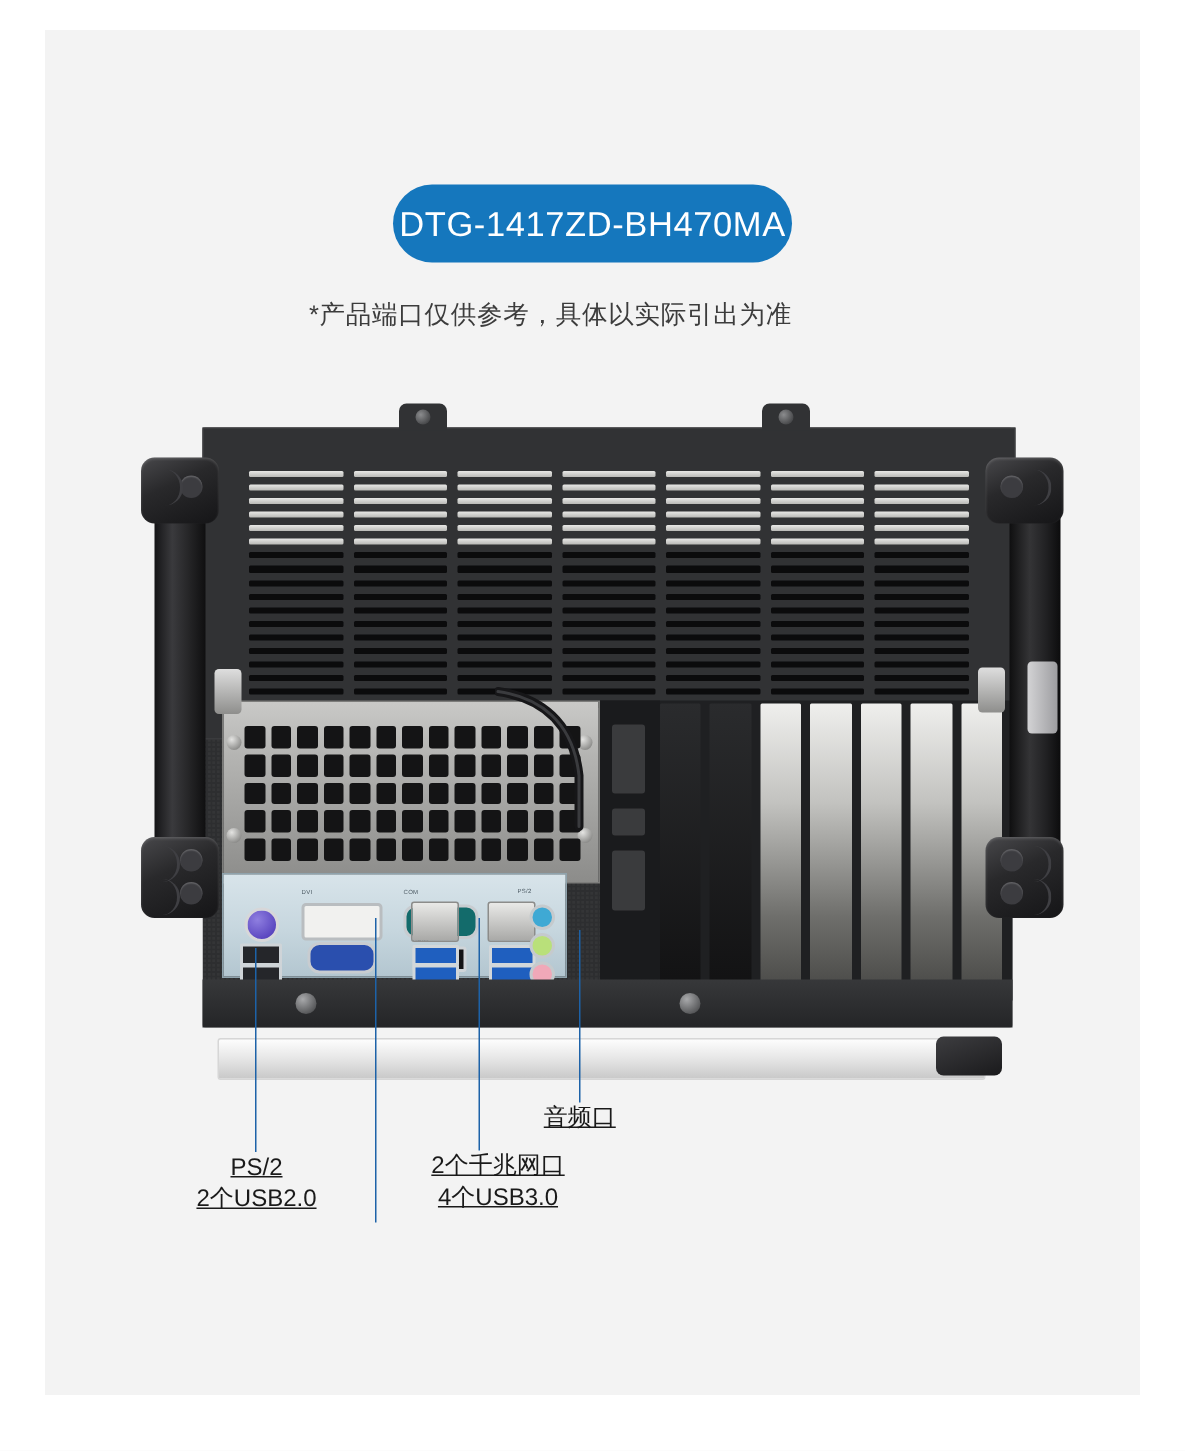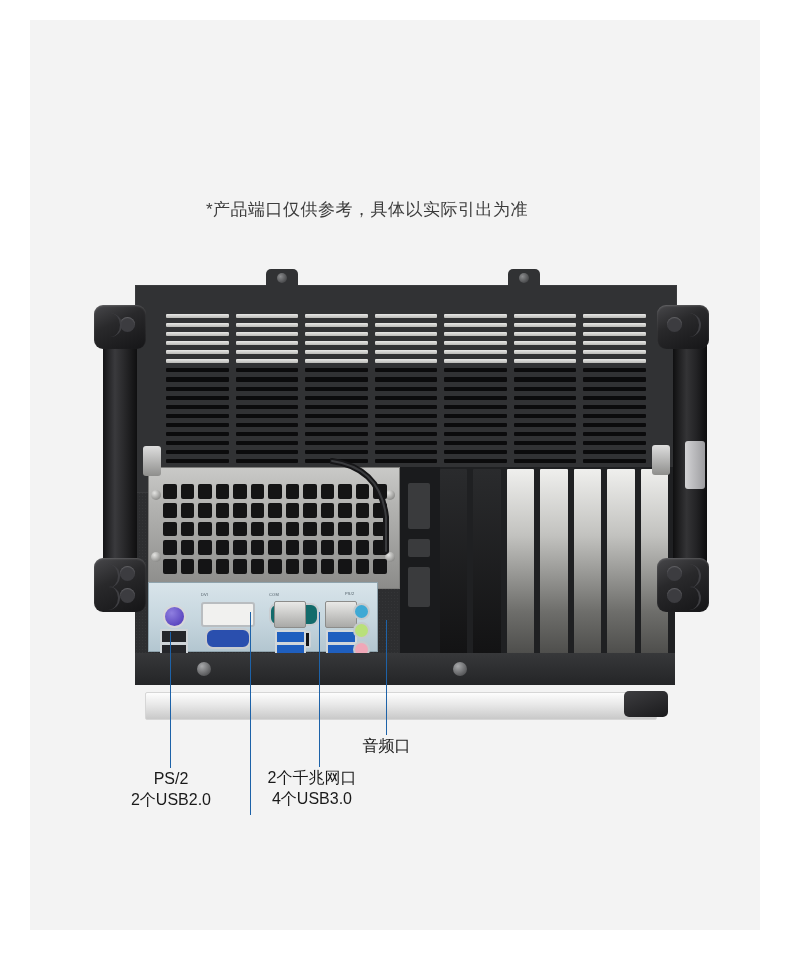--- a/index.html
+++ b/index.html
@@ -140,28 +140,31 @@
   
   .silverbar{position:absolute;left:60px;top:437px;width:510px;height:26px;
     background:linear-gradient(180deg,#fdfdfd 0%,#e8e8e8 45%,#c9c9c9 100%);
     border:1px solid #d6d6d6;border-radius:2px;}
   .silverbar .tip{position:absolute;right:-12px;top:-2px;width:44px;height:26px;
     border-radius:5px;background:linear-gradient(160deg,#3d3d40,#1a1a1c);}
 
   
   .callout-line{position:absolute;width:1px;background:#1d62a8;}
   .callout-label{position:absolute;text-align:center;color:#1a1a1a;
-    font-size:16px;line-height:21px;white-space:nowrap;}
+    font-size:16px;line-height:21px;white-space:nowrap;text-decoration:underline;}
 </style>
 </head>
 <body>
 
 <div class="page">
   <div class="canvas"></div>
 
+  <div class="badge">
+    <span>DTG-1417ZD-BH470MA</span>
+  </div>
 
   <div class="subtitle">*产品端口仅供参考，具体以实际引出为准</div>
 
   <div class="device">
 
     <div class="chassis"></div>
 
     <div class="topcover">
       <div class="tab t1">
           <div class="screw"></div>
@@ -477,21 +480,21 @@
   <div class="callout-line" style="left:250px;top:612px;height:203px;"></div>
   <div class="callout-line" style="left:319px;top:612px;height:155px;"></div>
   <div class="callout-line" style="left:386px;top:620px;height:115px;"></div>
 
   <div class="callout-label" style="left:110px;top:768px;width:122px;">
     <div>PS/2</div>
     <div>2个USB2.0</div>
   </div>
 
 
-  <div class="callout-label" style="left:242px;top:767px;width:140px;">
+  <div class="callout-label" style="left:262px;top:767px;width:140px;">
     <div>2个千兆网口</div>
     <div>4个USB3.0</div>
   </div>
 
   <div class="callout-label" style="left:334px;top:735px;width:105px;">
     <div>音频口</div>
   </div>
 </div>
 
 </body></html>

